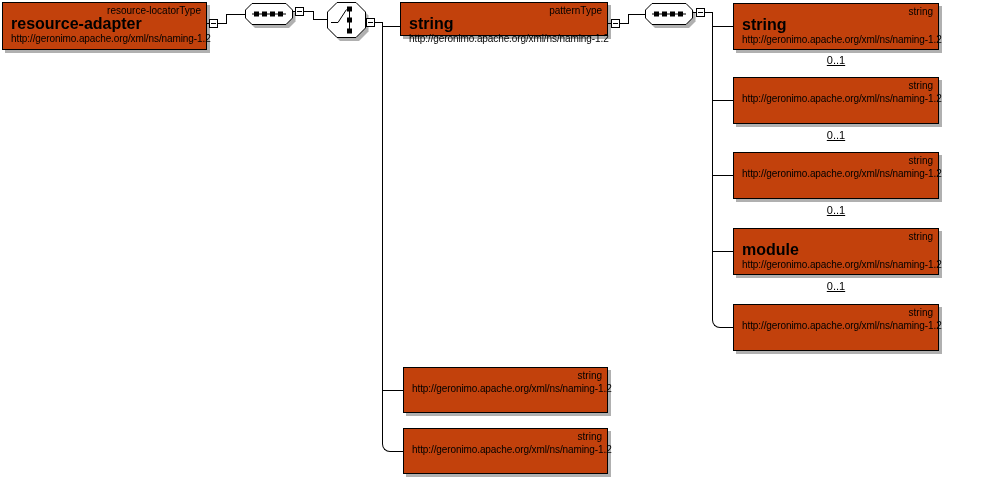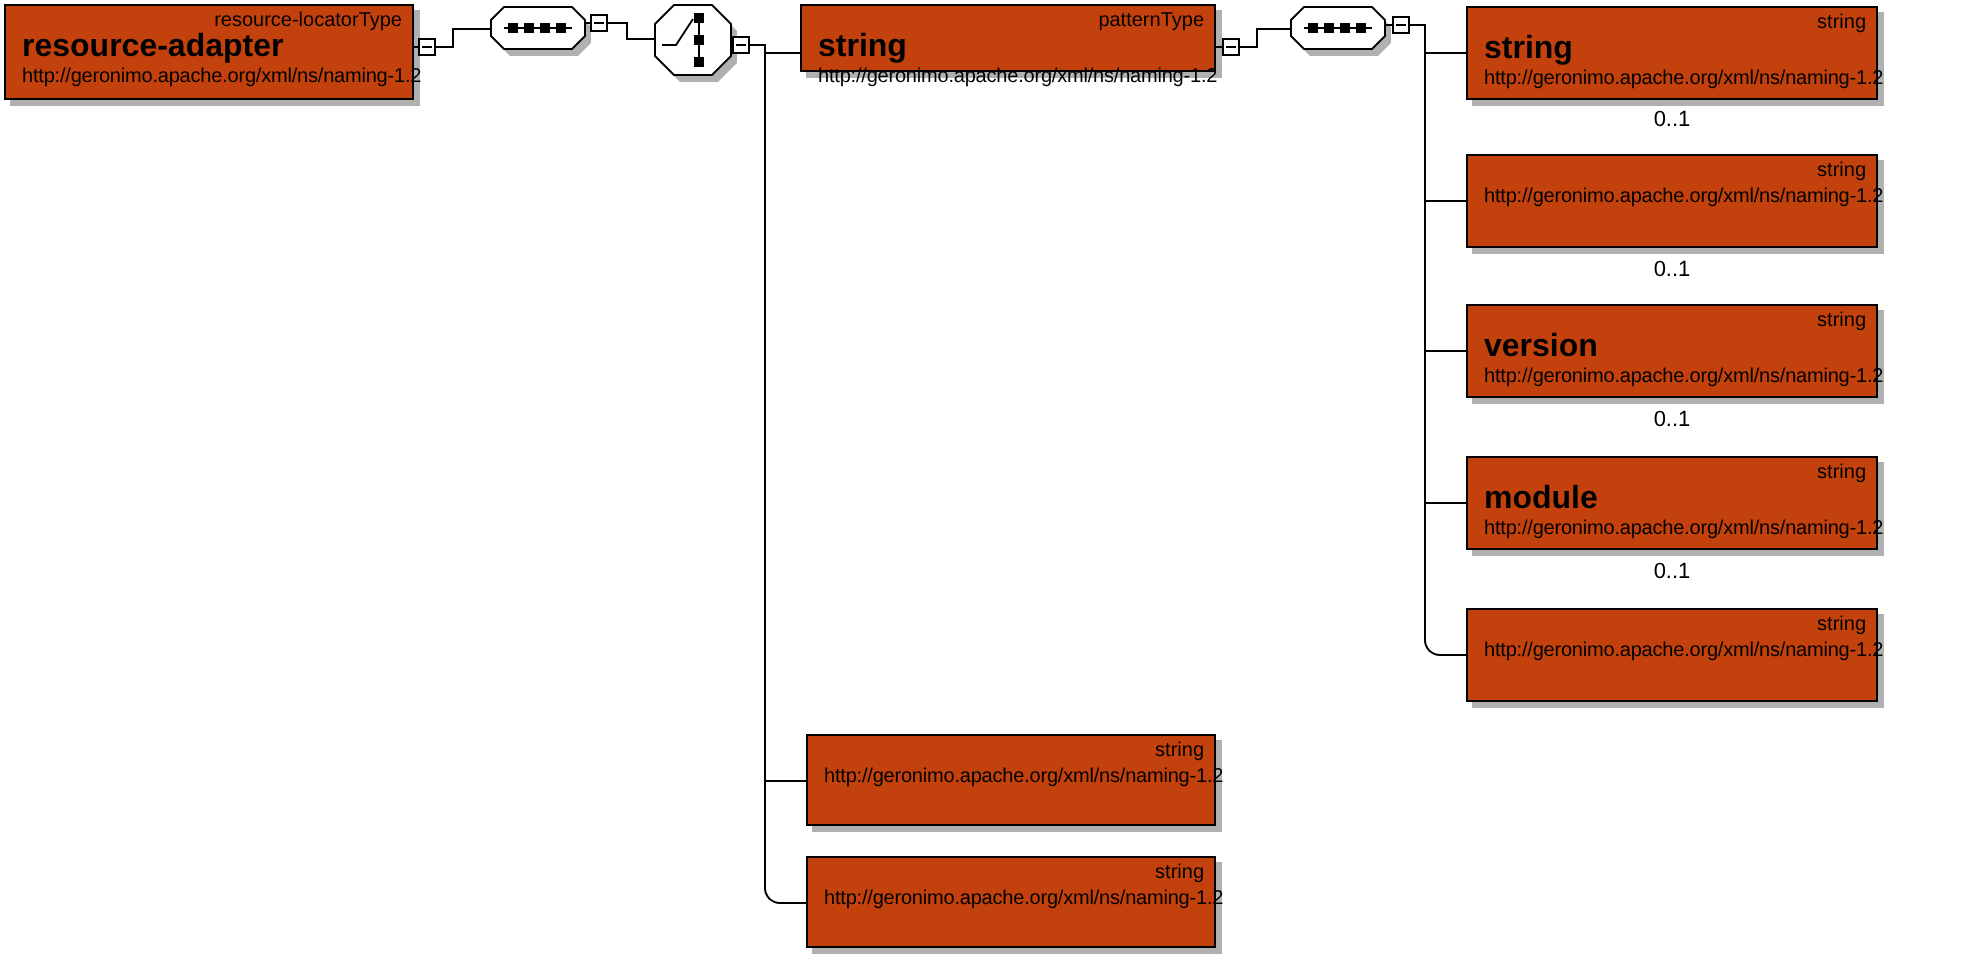--- a/index.html
+++ b/index.html
@@ -19,21 +19,21 @@
   .curve{
     position:absolute;border-left:1px solid #000;border-bottom:1px solid #000;
     border-bottom-left-radius:8px;box-sizing:border-box;
   }
   .toggle{
     position:absolute;width:9px;height:9px;background:#fff;border:1px solid #000;
     box-sizing:border-box;cursor:pointer;
   }
   .toggle .minus{position:absolute;left:1px;right:1px;top:3px;height:1px;background:#000;}
   .card{
-    position:absolute;font-size:11px;color:#000;text-align:center;line-height:12px;
+    position:absolute;font-size:11px;color:#000;text-align:center;line-height:12px;text-decoration:underline;
   }
   .conn{position:absolute;}
 </style>
 </head>
 <body>
 
 <div id="canvas">
 
   <div class="ebox" style="left:2px;top:2px;width:205px;height:48px">
     <div class="etype">resource-locatorType</div>
@@ -131,21 +131,20 @@
   <div class="card" style="left:733px;top:54px;width:206px">0..1</div>
 
   <div class="ebox" style="left:733px;top:77px;width:206px;height:47px">
     <div class="etype">string</div>
     <div class="ens">http://geronimo.apache.org/xml/ns/naming-1.2</div>
   </div>
   <div class="card" style="left:733px;top:129px;width:206px">0..1</div>
 
   <div class="ebox" style="left:733px;top:152px;width:206px;height:47px">
     <div class="etype">string</div>
-    <div class="ename">version</div>
     <div class="ens">http://geronimo.apache.org/xml/ns/naming-1.2</div>
   </div>
   <div class="card" style="left:733px;top:204px;width:206px">0..1</div>
 
   <div class="ebox" style="left:733px;top:228px;width:206px;height:47px">
     <div class="etype">string</div>
     <div class="ename">module</div>
     <div class="ens">http://geronimo.apache.org/xml/ns/naming-1.2</div>
   </div>
   <div class="card" style="left:733px;top:280px;width:206px">0..1</div>

